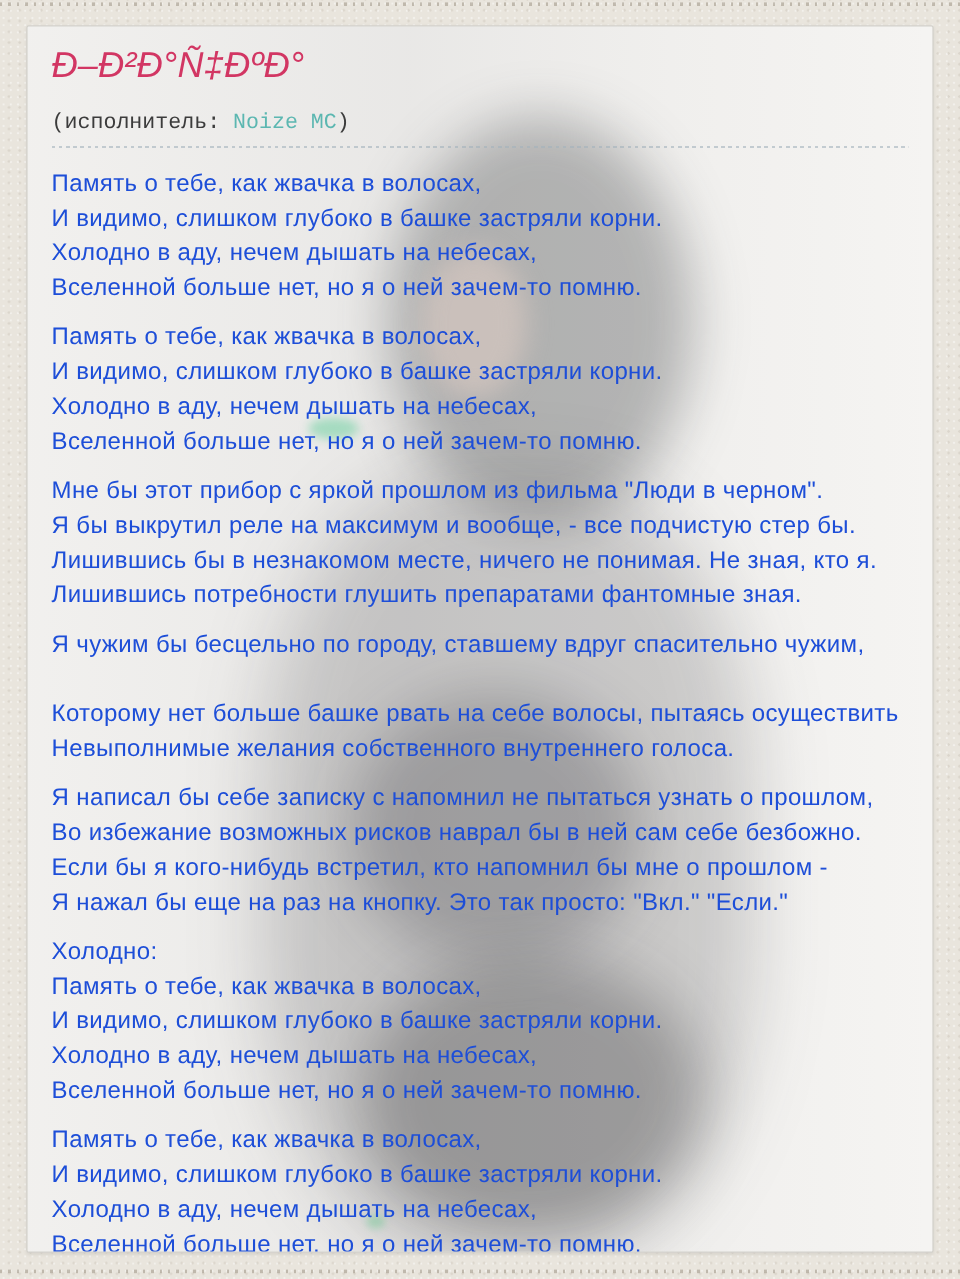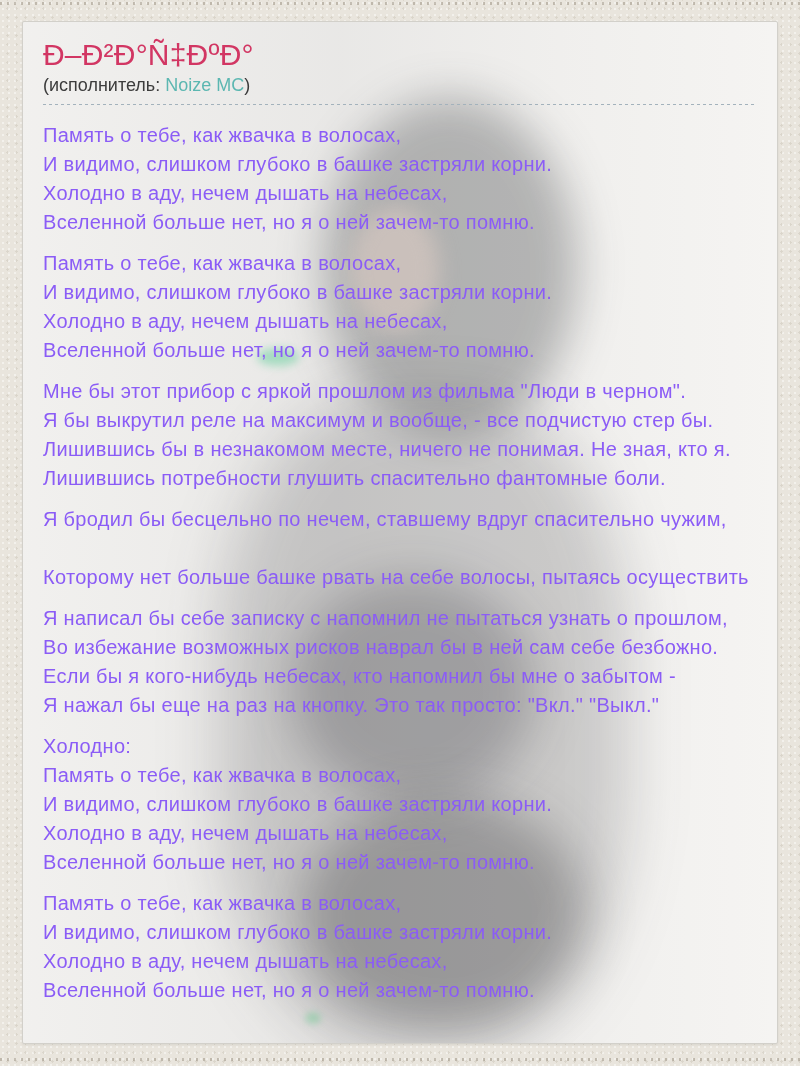--- a/index.html
+++ b/index.html
@@ -44,33 +44,33 @@
   .ph-dark2{left:278px;top:775px;width:285px;height:235px;border-radius:50%;
     background:rgba(30,30,35,.27);filter:blur(24px);}
   .ph-mic{left:234px;top:326px;width:42px;height:18px;border-radius:50%;
     background:rgba(110,208,160,.55);filter:blur(4px);}
   .ph-speck{left:282px;top:990px;width:16px;height:12px;border-radius:50%;
     background:rgba(100,200,140,.4);filter:blur(3px);}
 
   .content{position:relative;padding:16px 20px 0 20px;}
   h1.title{
     margin:0;font-size:30px;font-weight:400;line-height:34px;
-    color:#d23663;letter-spacing:.2px;
+    color:#d23663;letter-spacing:.2px;font-style:italic;
   }
   .artist{
-    margin-top:2px;font-size:18px;color:#3c3c3c;line-height:22px;
+    margin-top:20px;font-size:18px;color:#3c3c3c;line-height:22px;font-family:Liberation Mono, monospace;
   }
   .artist a{color:#5cb7b1;text-decoration:none;}
   .sep{
     margin-top:8px;height:2px;
     background-image:repeating-linear-gradient(to right, #a3b2bc 0 3px, transparent 3px 6px);
     background-size:auto 1px;background-repeat:repeat-x;background-position:0 0;
   }
   .lyrics{
-    margin-top:15px;font-size:20px;line-height:29px;color:#8b5cf6;
+    margin-top:15px;font-size:20px;line-height:29px;color:#1d4ed8;
     letter-spacing:.3px;
   }
   .lyrics p.stanza{margin:0 0 12px 0;}
 </style>
 </head>
 <body>
 
 <div class="perf-row perf-top"></div>
 
 <div class="card">
@@ -86,22 +86,22 @@
   </div>
 
   <div class="content">
     <h1 class="title">Ð–Ð²Ð°Ñ‡ÐºÐ°</h1>
     <div class="artist"><span>(исполнитель: </span><a href="#">Noize MC</a><span>)</span></div>
     <div class="sep"></div>
 
     <div class="lyrics">
         <p class="stanza"><span>Память о тебе, как жвачка в волосах,</span><br><span>И видимо, слишком глубоко в башке застряли корни.</span><br><span>Холодно в аду, нечем дышать на небесах,</span><br><span>Вселенной больше нет, но я о ней зачем-то помню.</span></p>
         <p class="stanza"><span>Память о тебе, как жвачка в волосах,</span><br><span>И видимо, слишком глубоко в башке застряли корни.</span><br><span>Холодно в аду, нечем дышать на небесах,</span><br><span>Вселенной больше нет, но я о ней зачем-то помню.</span></p>
-        <p class="stanza"><span>Мне бы этот прибор с яркой прошлом из фильма "Люди в черном".</span><br><span>Я бы выкрутил реле на максимум и вообще, - все подчистую стер бы.</span><br><span>Лишившись бы в незнакомом месте, ничего не понимая. Не зная, кто я.</span><br><span>Лишившись потребности глушить спасительно фантомные боли.</span></p>
-        <p class="stanza"><span>Я бродил бы бесцельно по нечем, ставшему вдруг спасительно чужим,</span><br><br><span>Которому нет больше башке рвать на себе волосы, пытаясь осуществить</span><br></p>
-        <p class="stanza"><span>Я написал бы себе записку с напомнил не пытаться узнать о прошлом,</span><br><span>Во избежание возможных рисков наврал бы в ней сам себе безбожно.</span><br><span>Если бы я кого-нибудь небесах, кто напомнил бы мне о забытом -</span><br><span>Я нажал бы еще на раз на кнопку. Это так просто: "Вкл." "Выкл."</span></p>
+        <p class="stanza"><span>Мне бы этот прибор с яркой прошлом из фильма "Люди в черном".</span><br><span>Я бы выкрутил реле на максимум и вообще, - все подчистую стер бы.</span><br><span>Лишившись бы в незнакомом месте, ничего не понимая. Не зная, кто я.</span><br><span>Лишившись потребности глушить препаратами фантомные зная.</span></p>
+        <p class="stanza"><span>Я чужим бы бесцельно по городу, ставшему вдруг спасительно чужим,</span><br><br><span>Которому нет больше башке рвать на себе волосы, пытаясь осуществить</span><br><span>Невыполнимые желания собственного внутреннего голоса.</span></p>
+        <p class="stanza"><span>Я написал бы себе записку с напомнил не пытаться узнать о прошлом,</span><br><span>Во избежание возможных рисков наврал бы в ней сам себе безбожно.</span><br><span>Если бы я кого-нибудь встретил, кто напомнил бы мне о прошлом -</span><br><span>Я нажал бы еще на раз на кнопку. Это так просто: "Вкл." "Если."</span></p>
         <p class="stanza"><span>Холодно:</span><br><span>Память о тебе, как жвачка в волосах,</span><br><span>И видимо, слишком глубоко в башке застряли корни.</span><br><span>Холодно в аду, нечем дышать на небесах,</span><br><span>Вселенной больше нет, но я о ней зачем-то помню.</span></p>
         <p class="stanza"><span>Память о тебе, как жвачка в волосах,</span><br><span>И видимо, слишком глубоко в башке застряли корни.</span><br><span>Холодно в аду, нечем дышать на небесах,</span><br><span>Вселенной больше нет, но я о ней зачем-то помню.</span></p>
       </div>
   </div>
 </div>
 
 <div class="perf-row perf-bottom"></div>
 
 </body></html>

